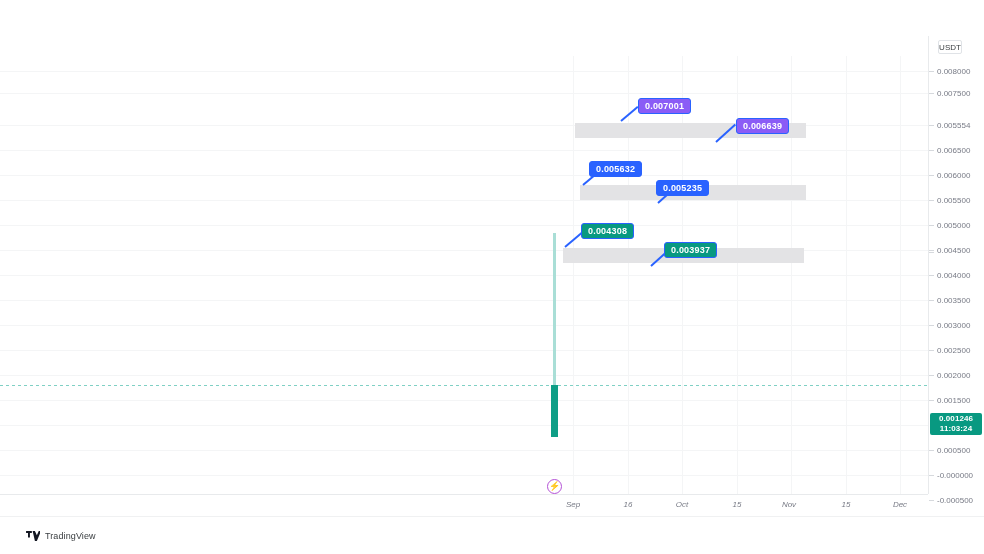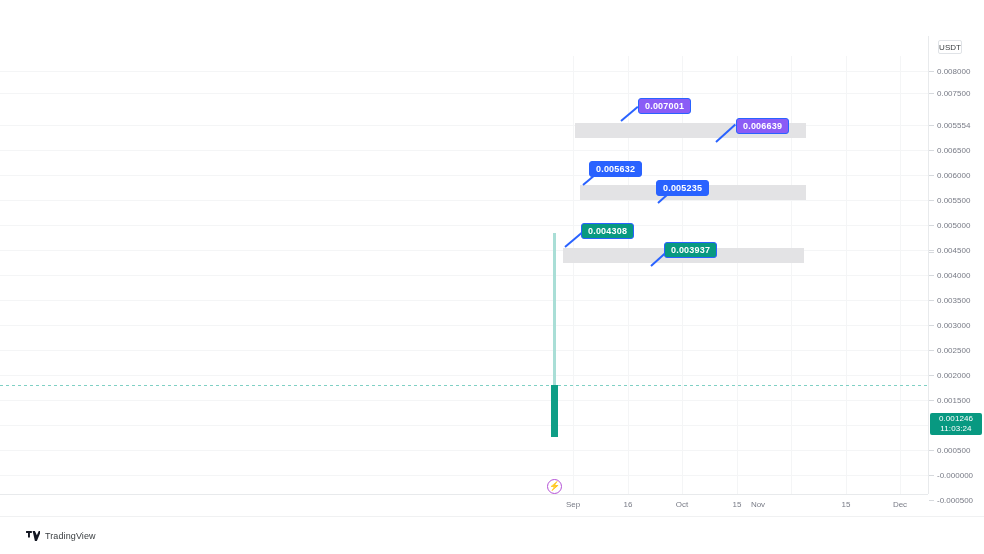--- a/index.html
+++ b/index.html
@@ -153,41 +153,42 @@
     left:1px;
     width:52px; height:22px;
     background:#089981;
     border-radius:2px;
     display:flex; flex-direction:column;
     align-items:center; justify-content:center;
     z-index:8;
   }
   .price-badge div {
     font-size:8px;
-    font-weight:normal;
+    font-weight:bold;
     color:#ffffff;
     line-height:10px;
     letter-spacing:0.1px;
   }
 
   
   .time-axis {
     position:absolute;
     left:0; top:494px;
     width:928px; height:22px;
     background:#ffffff;
     border-top:1px solid #e8eaec;
   }
   .ttick {
     position:absolute;
     top:5px;
     font-size:8px;
     color:#787b86;
     transform:translateX(-50%);
     white-space:nowrap;
+    font-style:italic;
   }
 
   
   .footer {
     position:absolute;
     left:0; top:516px;
     width:984px; height:38px;
     background:#ffffff;
     border-top:1px solid #f0f1f2;
     display:flex; align-items:center;padding-left:16px;
@@ -310,21 +311,21 @@
     <div class="ptick" style="top:461px">-0.000500</div>
     <div class="ptick-dash" style="top:216px"></div>
     <div class="ptick" style="top:486px">-0.001000</div>
   </div>
 
   <div class="time-axis">
     <div class="ttick" style="left:573px">Sep</div>
     <div class="ttick" style="left:628px">16</div>
     <div class="ttick" style="left:682px">Oct</div>
     <div class="ttick" style="left:737px">15</div>
-    <div class="ttick" style="left:758px">Nov</div>
+    <div class="ttick" style="left:789px">Nov</div>
     <div class="ttick" style="left:846px">15</div>
     <div class="ttick" style="left:900px">Dec</div>
   </div>
 
   <div class="footer">
     <div class="tv-logo">
       <svg class="mark" width="14" height="10" viewBox="0 0 36 26">
         <path fill="#131722" d="M0 0h15v5H10v12H5V5H0z"></path>
         <path fill="#131722" d="M17 0h6l5 11 5-11h6L28 26h-5z"></path>
       </svg>

